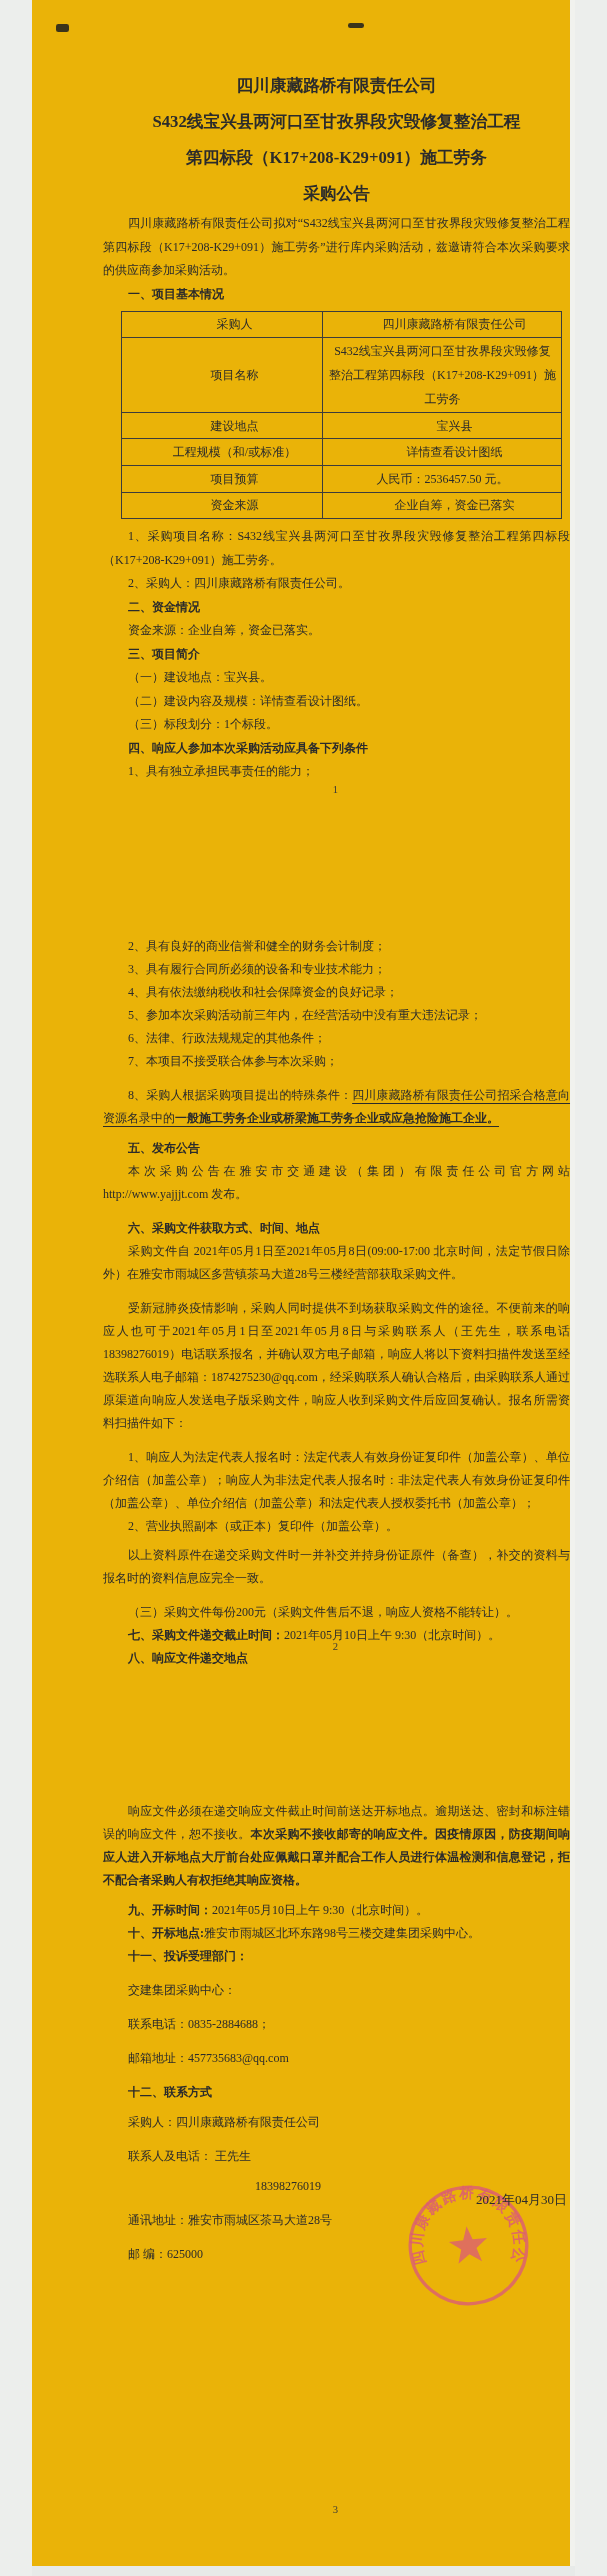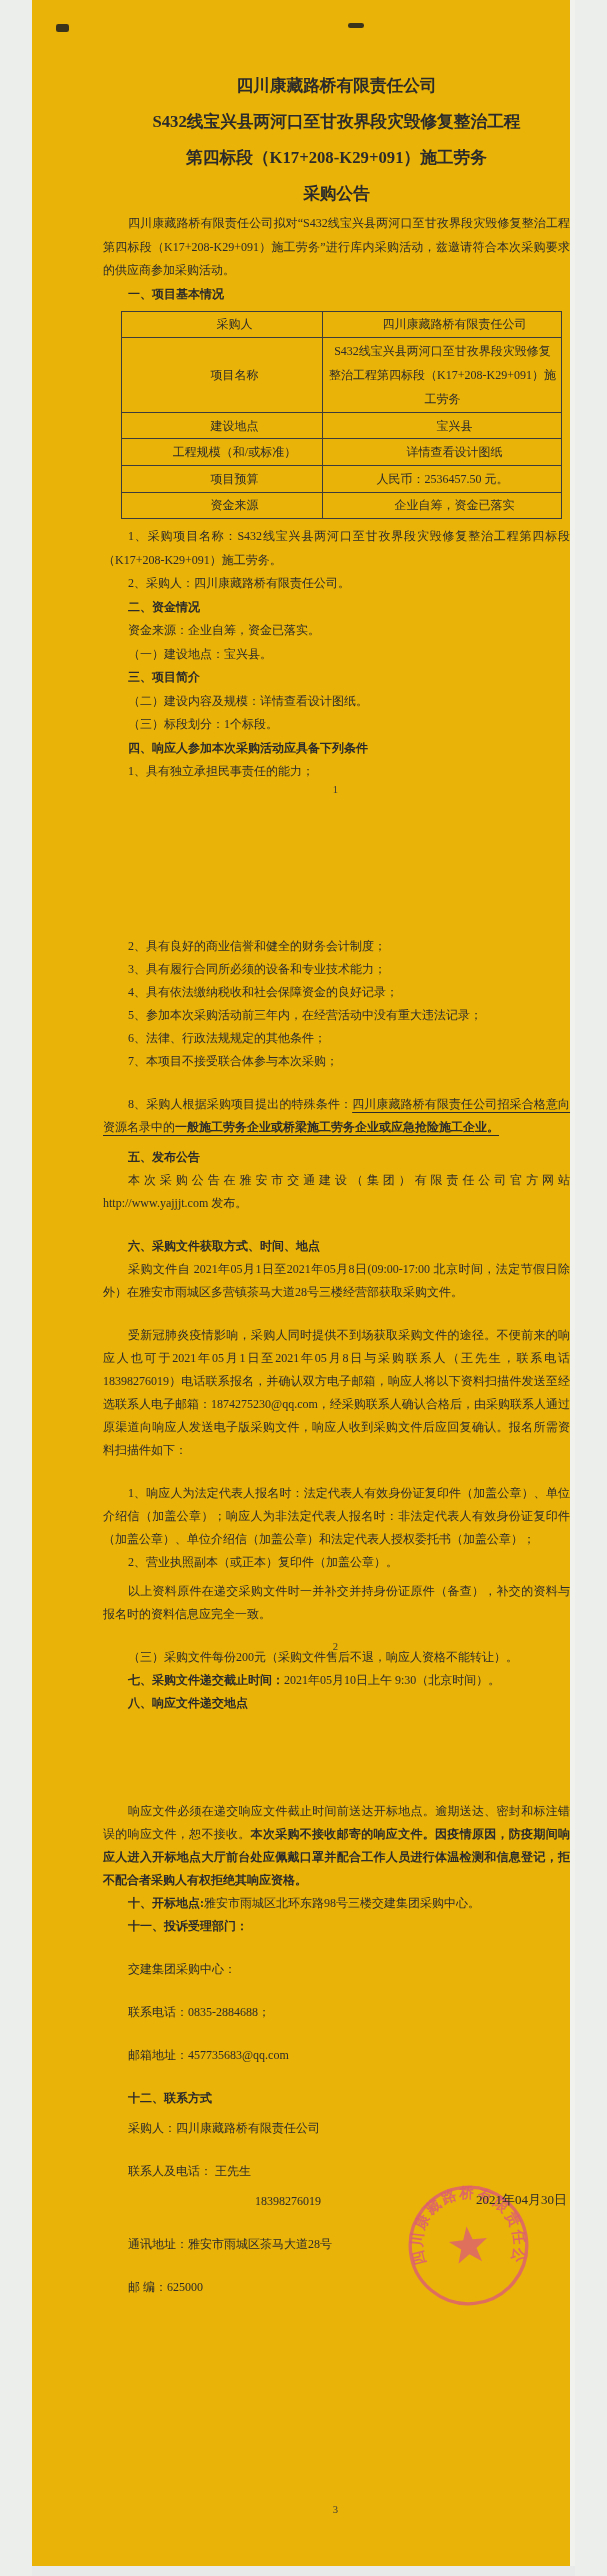--- a/index.html
+++ b/index.html
@@ -9,21 +9,21 @@
     font-family:"Liberation Serif","DejaVu Serif",serif;
     color:#2b2b2b;
   }
   .page{position:absolute;left:71px;width:467px;}
   .p{font-size:12px;line-height:23px;margin:0;text-align:justify;}
   .ind{text-indent:25px;}
   .hd{font-weight:bold;}
   .titles{text-align:center;font-weight:bold;}
   .t-line{font-size:16.7px;line-height:36px;}
   .pg1 .p{line-height:23.5px;}
-  .mt4{margin-top:20px;} .mt6{margin-top:7px;} .mt8{margin-top:6px;}
+  .mt4{margin-top:11px;} .mt6{margin-top:7px;} .mt8{margin-top:6px;}
   table.info{
     border-collapse:collapse;margin:4.6px 0 6px 18px;width:441px;
     font-size:12px;
     text-align:center;
   }
   table.info td{
     border:1.1px solid #3c3c3c;line-height:24px;padding:0.8px 4.6px 0.8px 30px;
     vertical-align:middle;
   }
   table.info td.lab{width:165px;}
@@ -96,22 +96,22 @@
           <td class="lab">资金来源</td>
           <td>企业自筹，资金已落实</td>
         </tr>
       </tbody>
     </table>
 
     <p class="p ind">1、采购项目名称：S432线宝兴县两河口至甘孜界段灾毁修复整治工程第四标段（K17+208-K29+091）施工劳务。</p>
     <p class="p ind">2、采购人：四川康藏路桥有限责任公司。</p>
     <p class="p ind hd">二、资金情况</p>
     <p class="p ind">资金来源：企业自筹，资金已落实。</p>
+    <p class="p ind hd">三、项目简介</p>
     <p class="p ind">（一）建设地点：宝兴县。</p>
-    <p class="p ind hd">三、项目简介</p>
     <p class="p ind">（二）建设内容及规模：详情查看设计图纸。</p>
     <p class="p ind">（三）标段划分：1个标段。</p>
     <p class="p ind hd">四、响应人参加本次采购活动应具备下列条件</p>
     <p class="p ind">1、具有独立承担民事责任的能力；</p>
   </div>
 
   <div class="pagenum" style="top:784px;">1</div>
 
   <div class="page" style="top:935px;">
     <p class="p ind">2、具有良好的商业信誉和健全的财务会计制度；</p>
@@ -131,20 +131,21 @@
     <p class="p ind mt8">以上资料原件在递交采购文件时一并补交并持身份证原件（备查），补交的资料与报名时的资料信息应完全一致。</p>
     <p class="p ind mt4">（三）采购文件每份200元（采购文件售后不退，响应人资格不能转让）。</p>
     <p class="p ind"><span class="hd">七、采购文件递交截止时间：</span><span>2021年05月10日上午 9:30（北京时间）。</span></p>
     <p class="p ind hd">八、响应文件递交地点</p>
   </div>
 
   <div class="pagenum" style="top:1641px;">2</div>
 
   <div class="page" style="top:1800px;">
     <p class="p ind"><span>响应文件必须在递交响应文件截止时间前送达开标地点。逾期送达、密封和标注错误的响应文件，恕不接收。</span><span class="b">本次采购不接收邮寄的响应文件。因疫情原因，防疫期间响应人进入开标地点大厅前台处应佩戴口罩并配合工作人员进行体温检测和信息登记，拒不配合者采购人有权拒绝其响应资格。</span></p>
+    <p class="p ind mt6"><span class="hd">九、开标时间：</span><span>2021年05月10日上午 9:30（北京时间）。</span></p>
     <p class="p ind"><span class="hd">十、开标地点:</span><span>雅安市雨城区北环东路98号三楼交建集团采购中心。</span></p>
     <p class="p ind hd">十一、投诉受理部门：</p>
     <p class="p ind mt4">交建集团采购中心：</p>
     <p class="p ind mt4">联系电话：0835-2884688；</p>
     <p class="p ind mt4">邮箱地址：457735683@qq.com</p>
     <p class="p ind hd mt4">十二、联系方式</p>
     <p class="p ind mt6">采购人：四川康藏路桥有限责任公司</p>
     <p class="p ind mt4">联系人及电话：  王先生</p>
     <p class="p pad-phone mt6">18398276019</p>
     <p class="p ind mt4">通讯地址：雅安市雨城区茶马大道28号</p>

